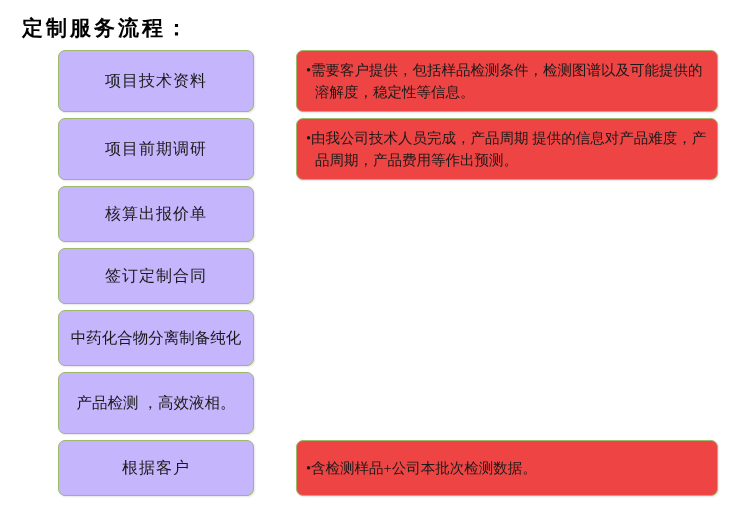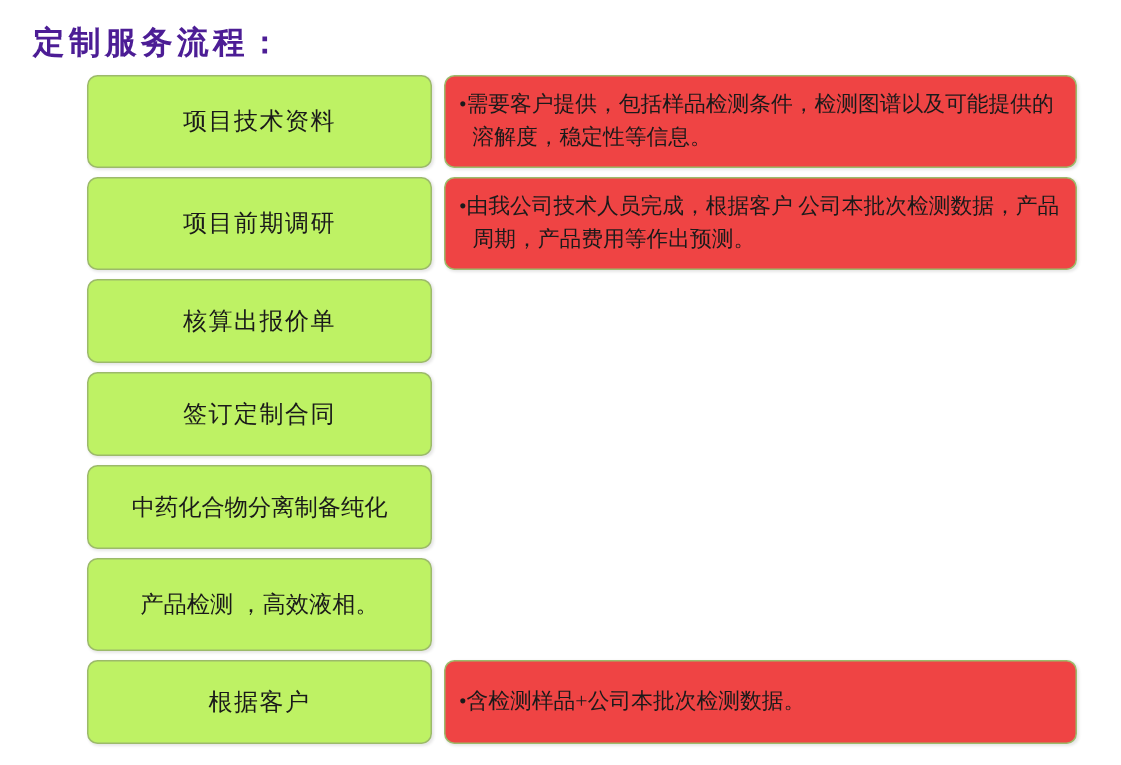--- a/index.html
+++ b/index.html
@@ -18,43 +18,43 @@
     width: 747px;
     height: 510px;
   }
   .title {
     position: absolute;
     left: 22px;
     top: 14px;
     font-size: 21px;
     font-weight: bold;
     letter-spacing: 3px;
-    color: #4c1d95;
+    color: #000000;
     font-family: "Liberation Serif", "DejaVu Serif", serif;
   }
   .flow {
     position: absolute;
     left: 58px;
     top: 50px;
     width: 660px;
   }
   .row {
     position: relative;
     margin-bottom: 6px;
     min-height: 56px;
   }
   .step-box {
     position: absolute;
     left: 0;
     top: 0;
-    width: 230px;
+    width: 196px;
     box-sizing: border-box;
     border: 1px solid #9cba6a;
     border-radius: 7px;
-    background: #bef264;
+    background: #c4b5fd;
     box-shadow: 1px 1px 2px rgba(0,0,0,0.10);
     display: flex;
     align-items: center;
     justify-content: center;
     text-align: center;
     font-size: 16px;
     color: #1a1a1a;
     letter-spacing: 1px;
     padding: 6px 6px;
   }
@@ -100,21 +100,21 @@
     <div class="row h-96">
       <div class="step-box h-96">项目技术资料</div>
       <div class="desc-box h-96">
         <div class="desc-text">•需要客户提供，包括样品检测条件，检测图谱以及可能提供的溶解度，稳定性等信息。</div>
       </div>
     </div>
 
     <div class="row h-112">
       <div class="step-box h-112">项目前期调研</div>
       <div class="desc-box h-112">
-        <div class="desc-text">•由我公司技术人员完成，根据客户 公司本批次检测数据，产品周期，产品费用等作出预测。</div>
+        <div class="desc-text">•由我公司技术人员完成，产品周期 提供的信息对产品难度，产品周期，产品费用等作出预测。</div>
       </div>
     </div>
 
     <div class="row h-80">
       <div class="step-box h-80">核算出报价单</div>
     </div>
 
     <div class="row h-80">
       <div class="step-box h-80">签订定制合同</div>
     </div>

